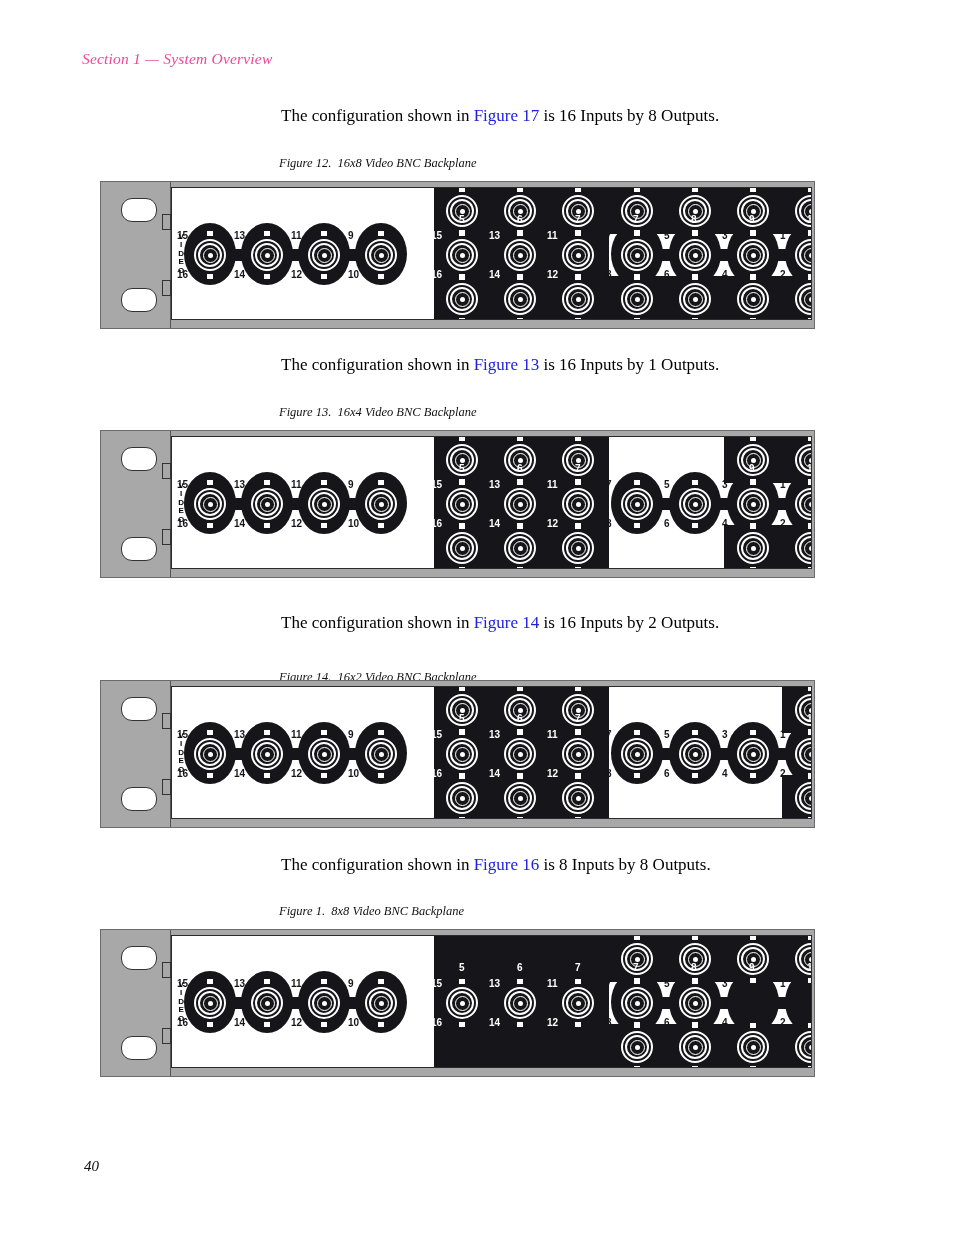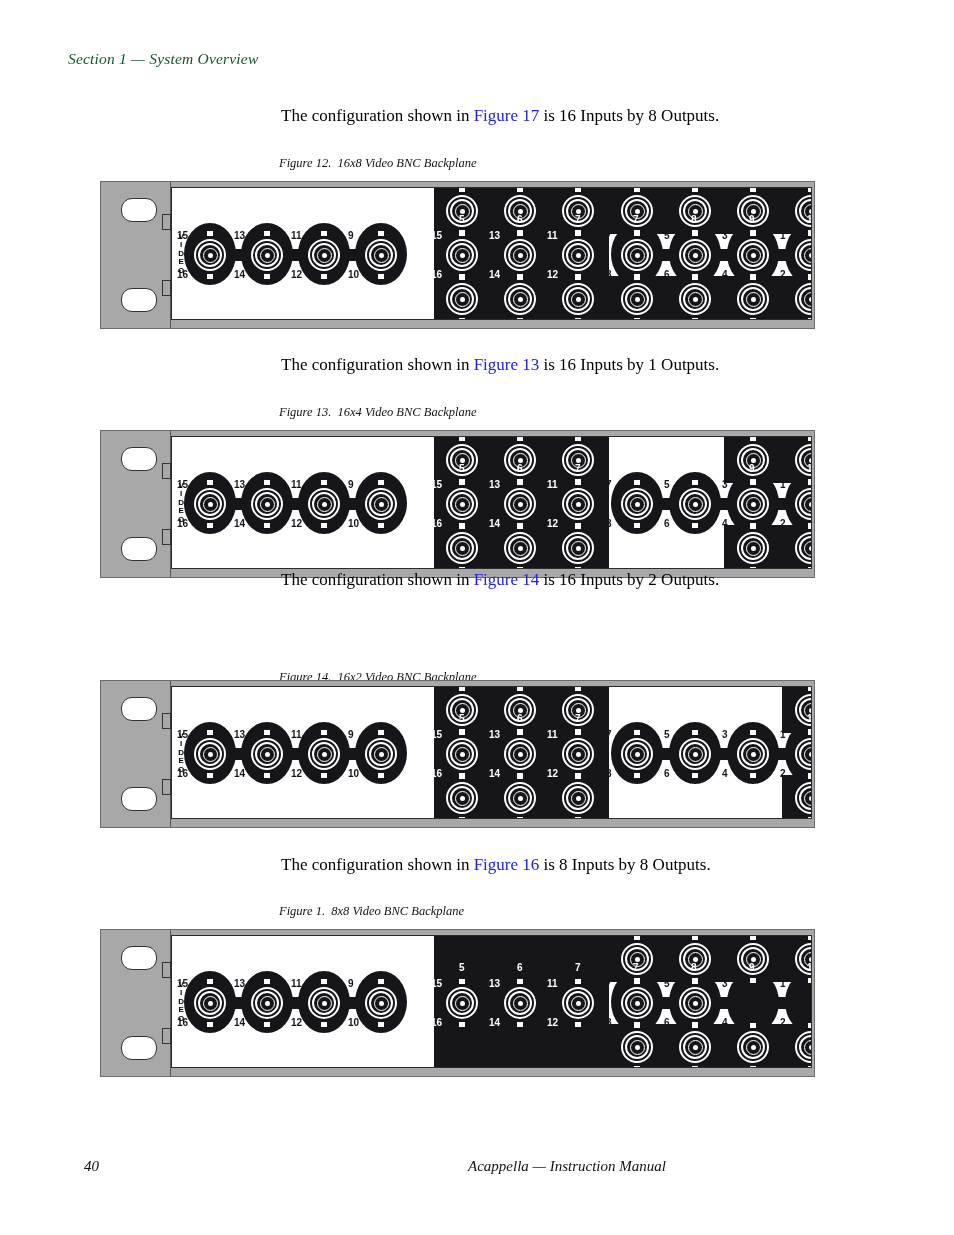--- a/index.html
+++ b/index.html
@@ -5,22 +5,22 @@
   html,body{margin:0;padding:0;}
   body{
     width:954px;height:1235px;background:#fff;
     font-family:"Liberation Serif",serif;
     position:relative;overflow:hidden;
   }
   .page{position:absolute;inset:0;}
 
   
   .running-head{
-    position:absolute;left:68px;top:50px;
-    font-style:italic;font-size:15.5px;color:#14532d;
+    position:absolute;left:82px;top:50px;
+    font-style:italic;font-size:15.5px;color:#ec4899;
     letter-spacing:.2px;
   }
 
   
   .para{
     position:absolute;left:281px;
     font-size:17px;color:#000;white-space:nowrap;
   }
   .para .figref{color:#2020e0;}
 
@@ -659,21 +659,21 @@
             <div class="lbl on-light" style="left: 608px; top: 82px;">2</div>
             <div class="video-legend" style="white-space: pre;">V
 I
 D
 E
 O</div>
           </div>
           <div class="strip-bot"></div>
         </div>
       </div>
-      <div class="para" style="top: 570px;"><span>The configuration shown in </span><span class="figref">Figure 14</span><span> is 16 Inputs by 2 Outputs.</span></div>
+      <div class="para" style="top: 613px;"><span>The configuration shown in </span><span class="figref">Figure 14</span><span> is 16 Inputs by 2 Outputs.</span></div>
       <div class="caption" style="top: 670px;">Figure 14.  16x2 Video BNC Backplane</div>
       <div class="fig-code" style="top: 740px;">8300_00_25</div>
       <div class="fig" style="top: 680px;">
         <div class="panel">
           <div class="ear">
             <div class="slot top"></div>
             <div class="slot bot"></div>
             <div class="tab t1"></div>
             <div class="tab t2"></div>
           </div>
@@ -1102,14 +1102,13 @@
 D
 E
 O</div>
           </div>
           <div class="strip-bot"></div>
         </div>
       </div>
     </div>
 
   <div class="folio">40</div>
-  <div class="footer-title">Acappella  —  Instruction Manual</div>
 </div>
 
 </body></html>

